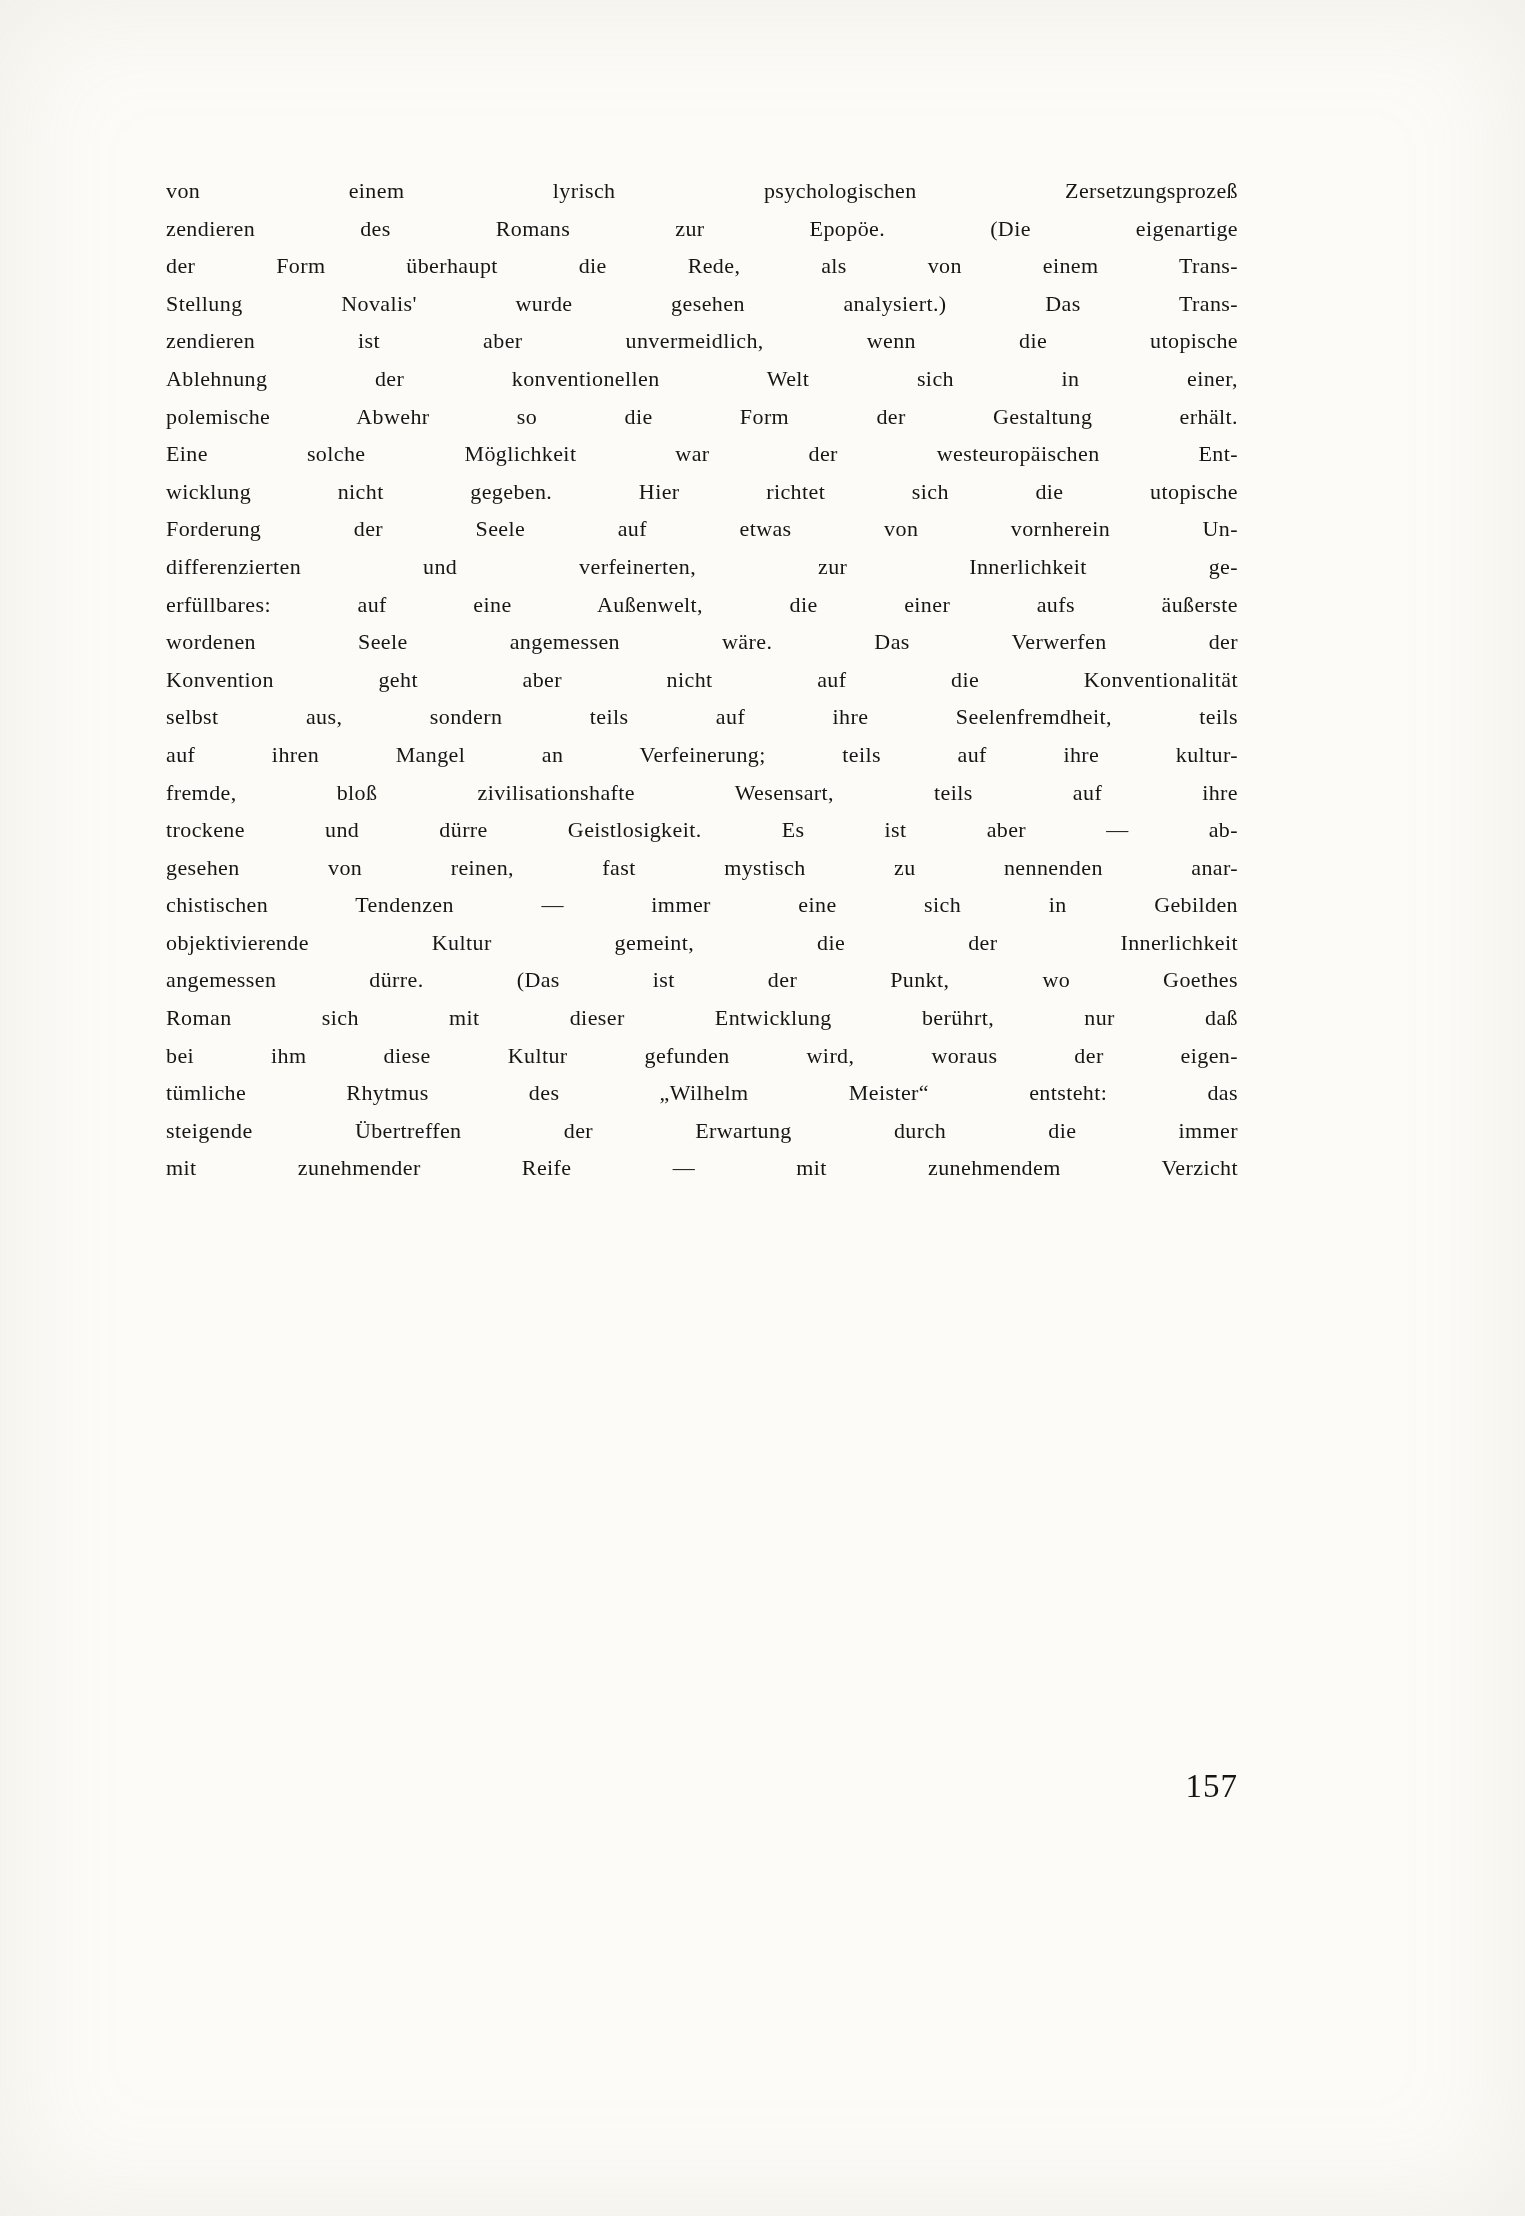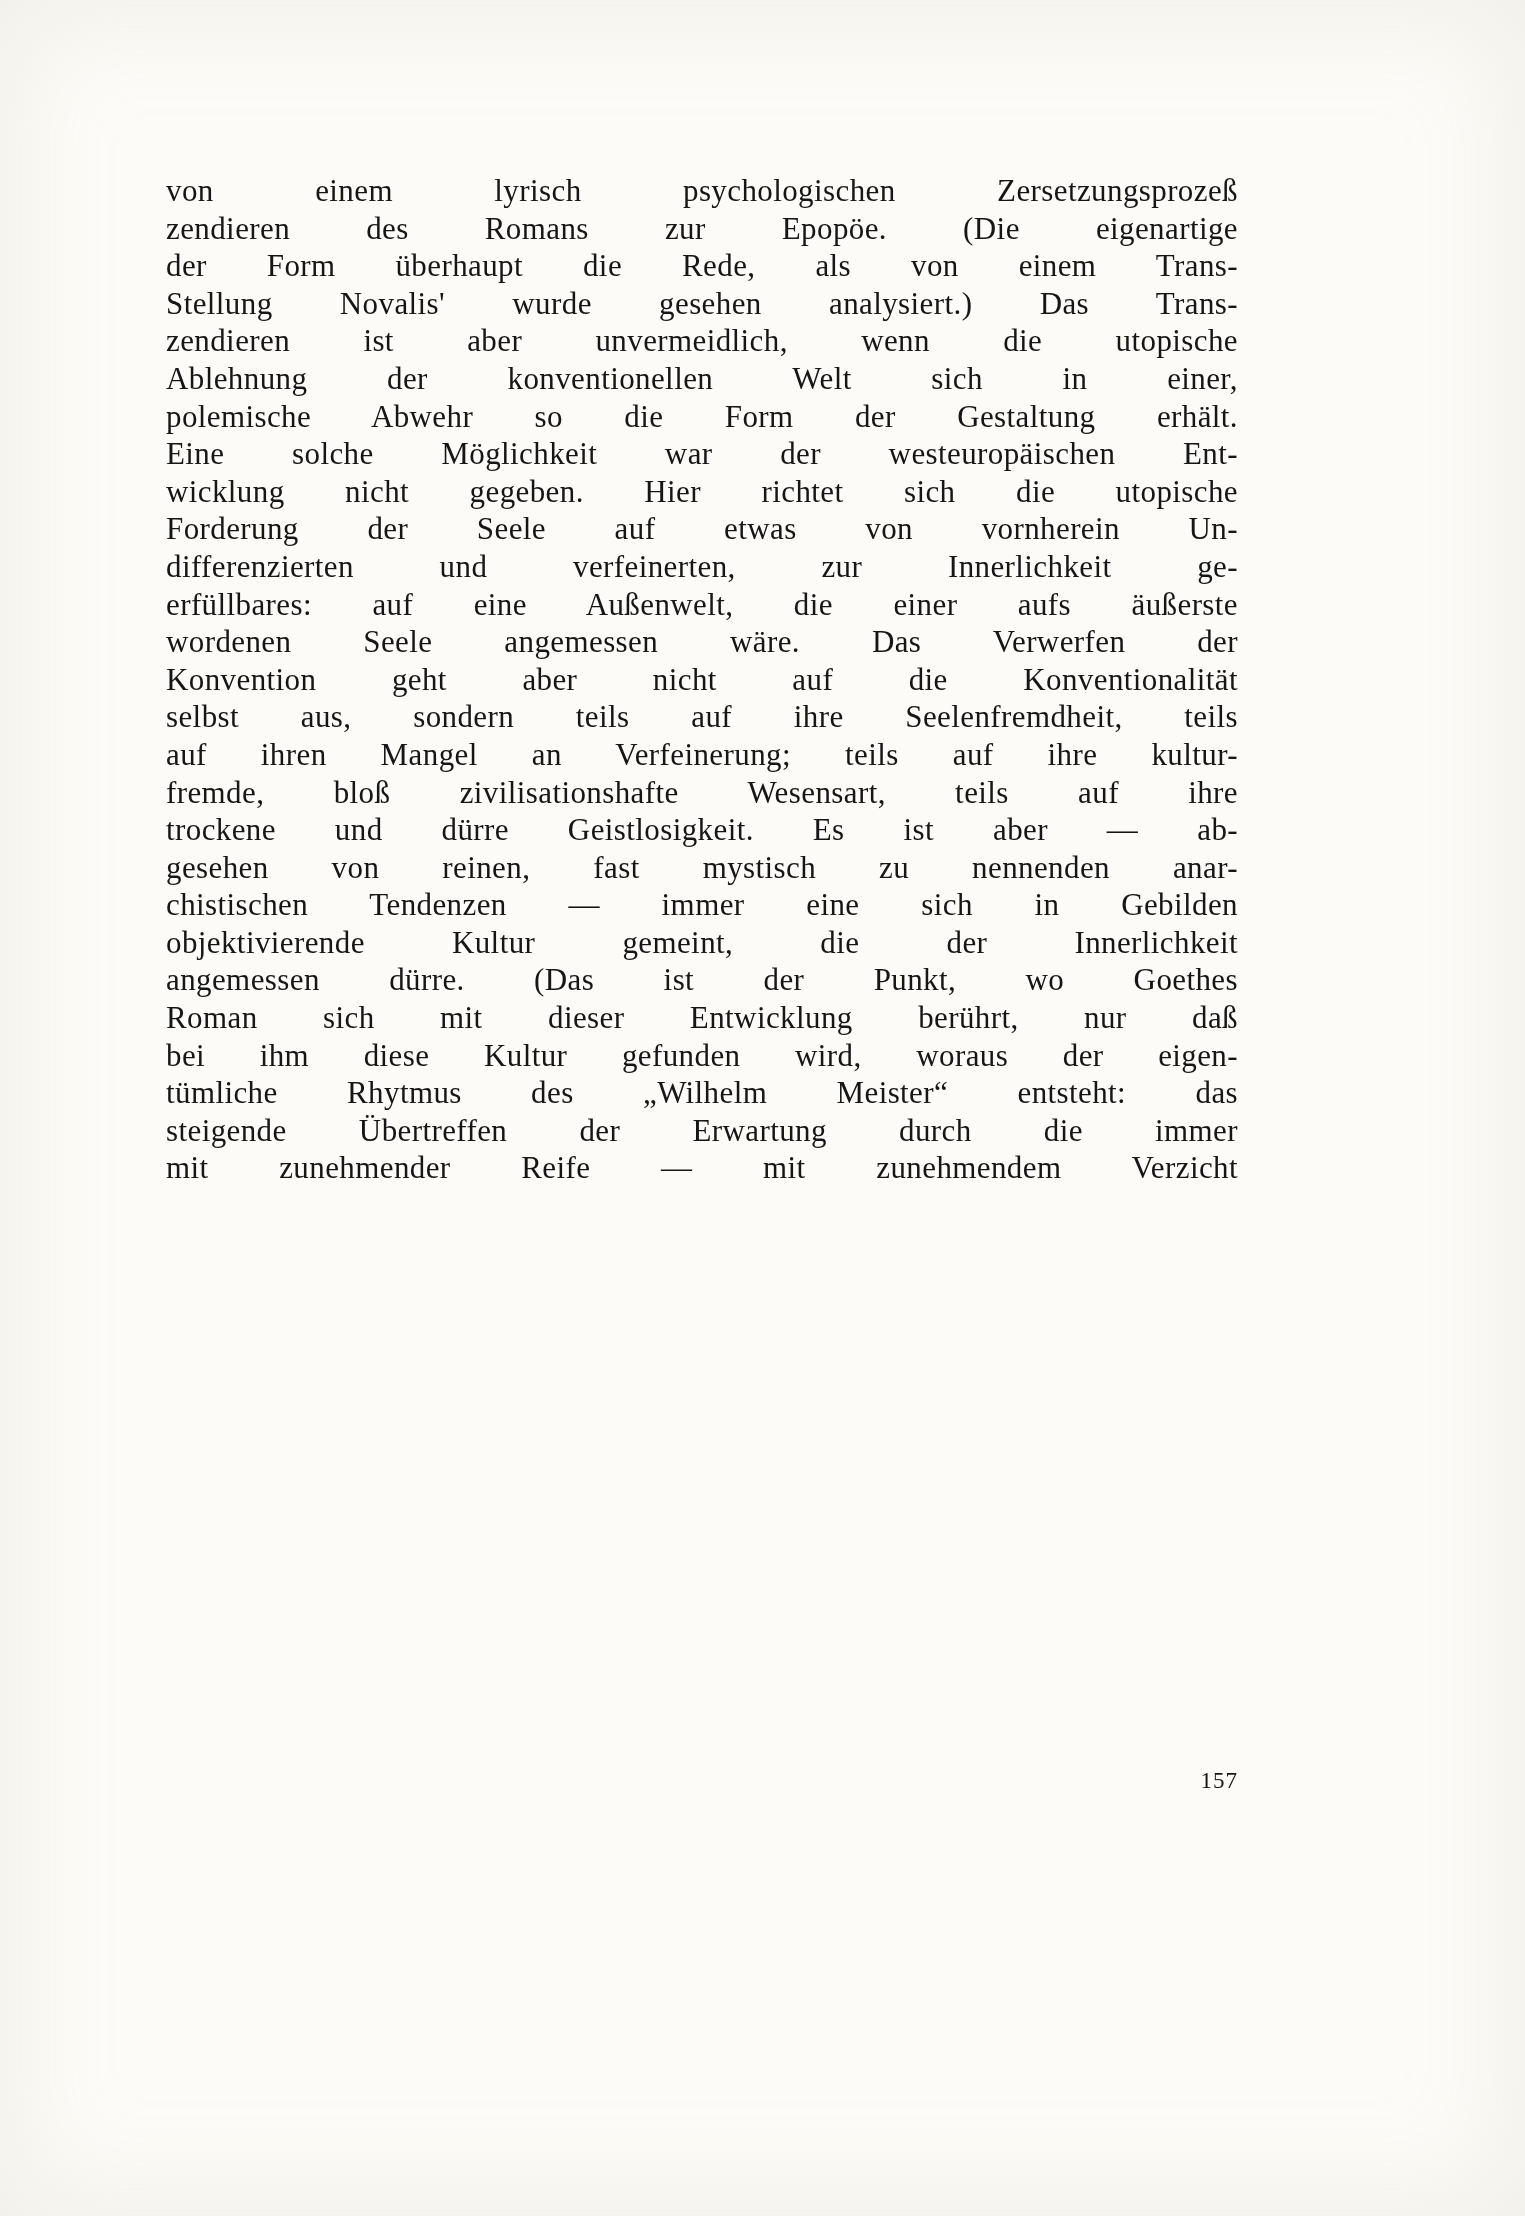--- a/index.html
+++ b/index.html
@@ -28,36 +28,36 @@
     pointer-events: none;
     box-shadow: inset 0 0 120px rgba(180,175,160,0.18);
   }
   .text-block {
     position: absolute;
     left: 166px;
     top: 172px;
     width: 1072px;
   }
   .line {
-    font-size: 31px;
+    font-size: 22px;
     line-height: 37.6px;
     letter-spacing: 0.4px;
     word-spacing: 2px;
     text-align: justify;
     text-align-last: justify;
     -moz-text-align-last: justify;
     color: #161616;
   }
   .page-number {
     position: absolute;
     left: 166px;
     top: 1768px;
     width: 1072px;
     text-align: right;
-    font-size: 23px;
+    font-size: 33px;
     letter-spacing: 1px;
     color: #161616;
   }
 </style>
 </head>
 <body>
 
 <div class="scan-page">
   <div class="text-block">
       <div class="line">von einem lyrisch psychologischen Zersetzungsprozeß</div>

